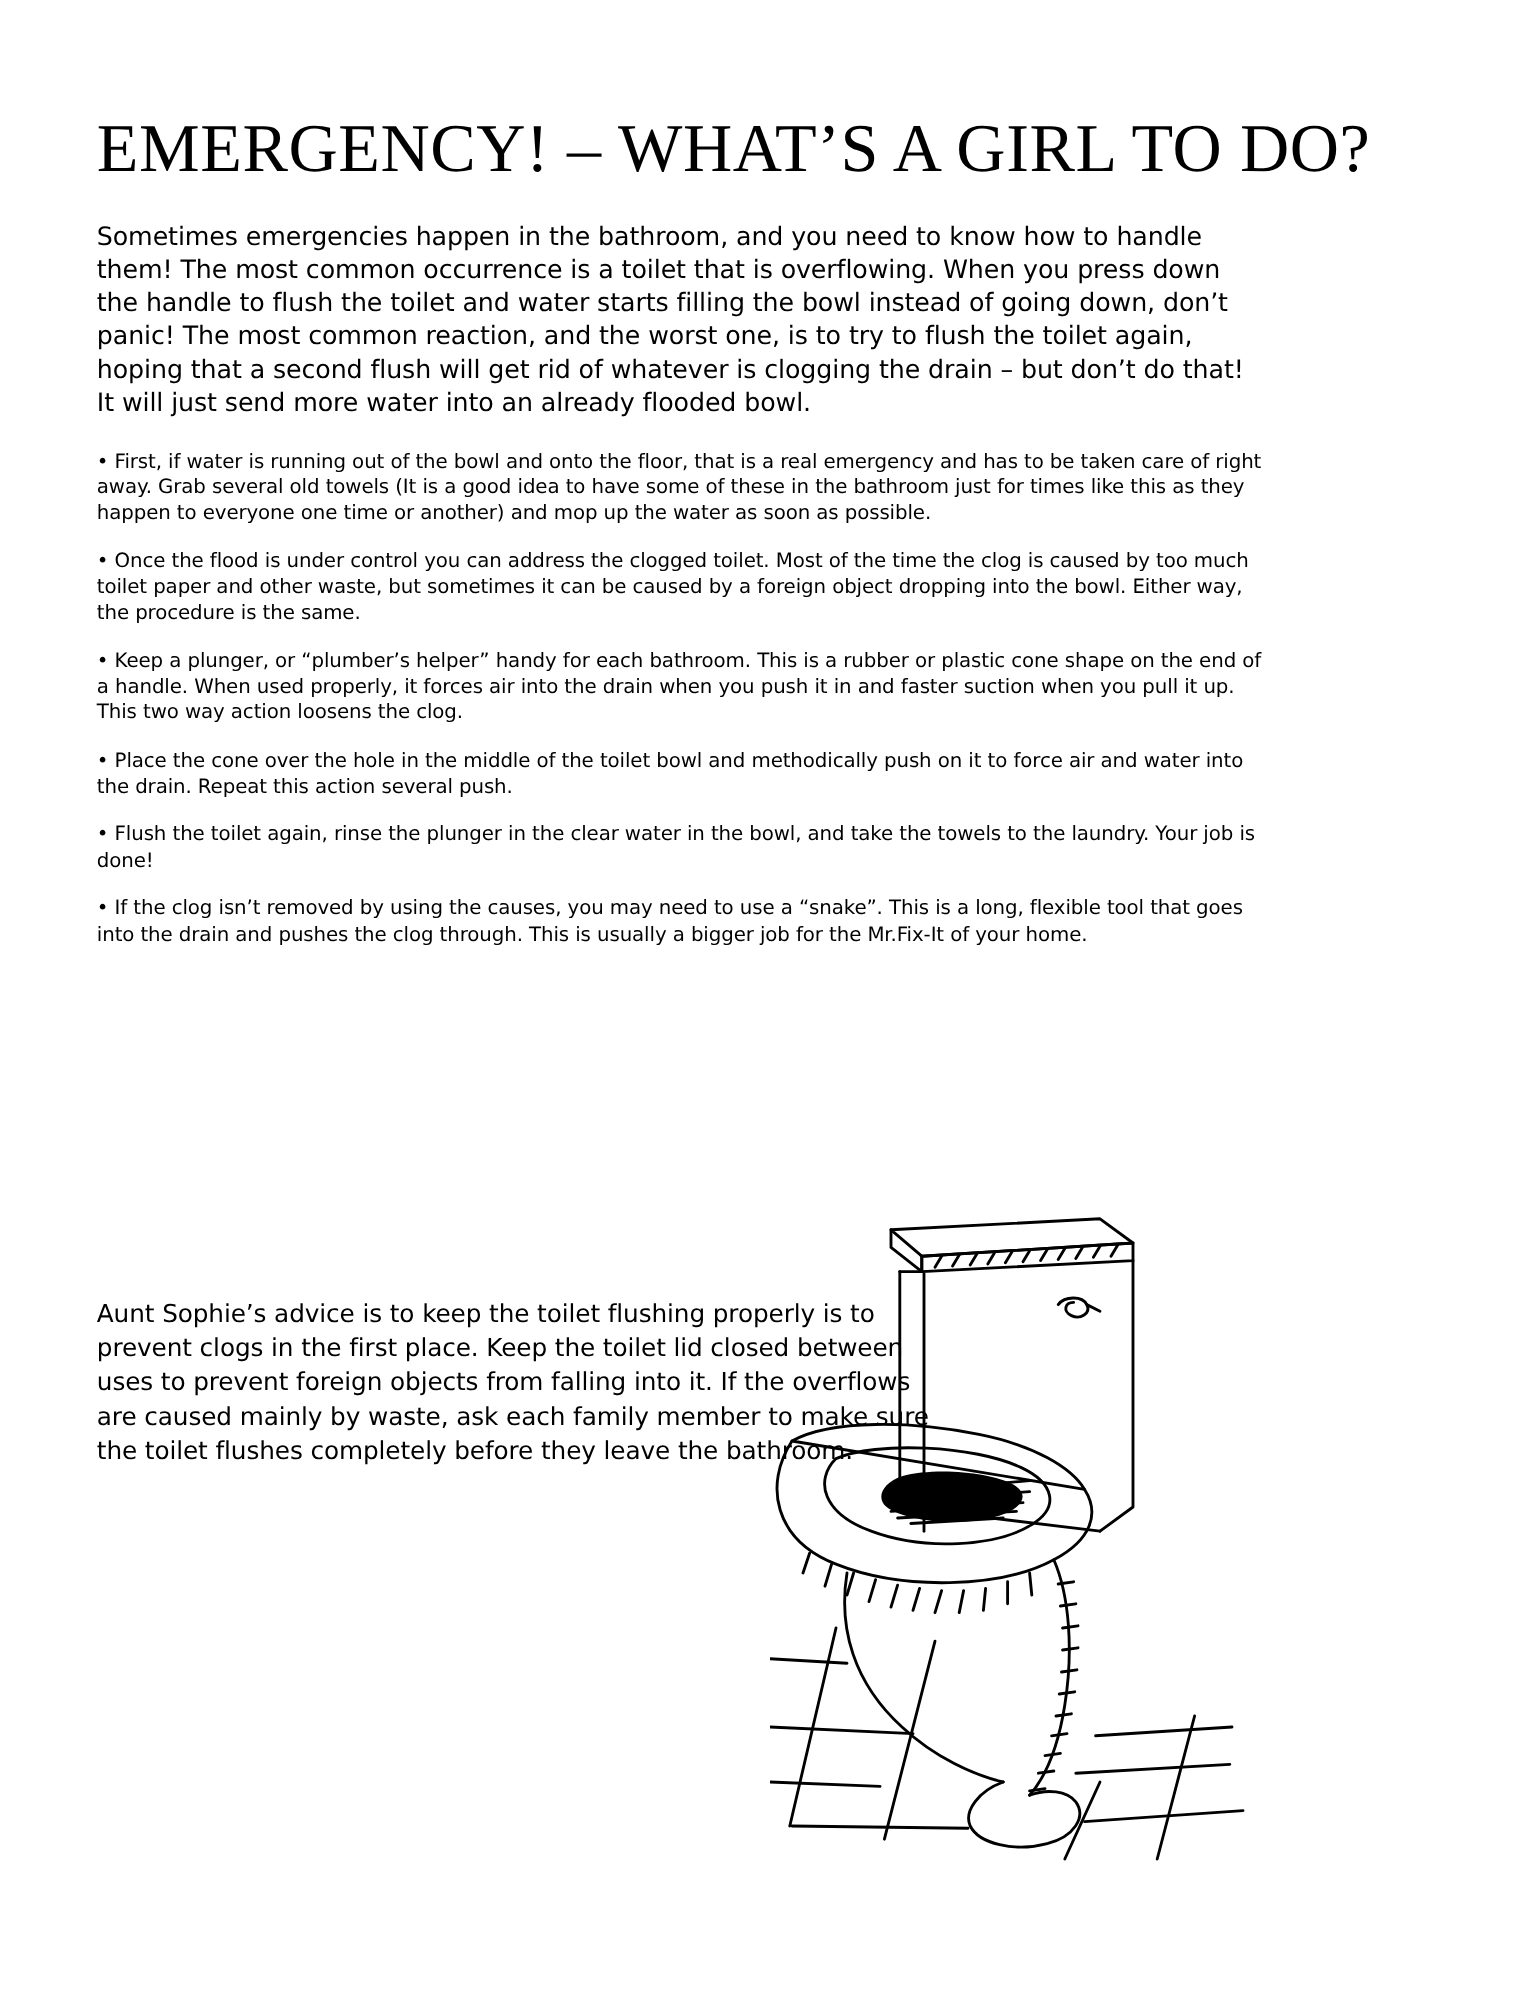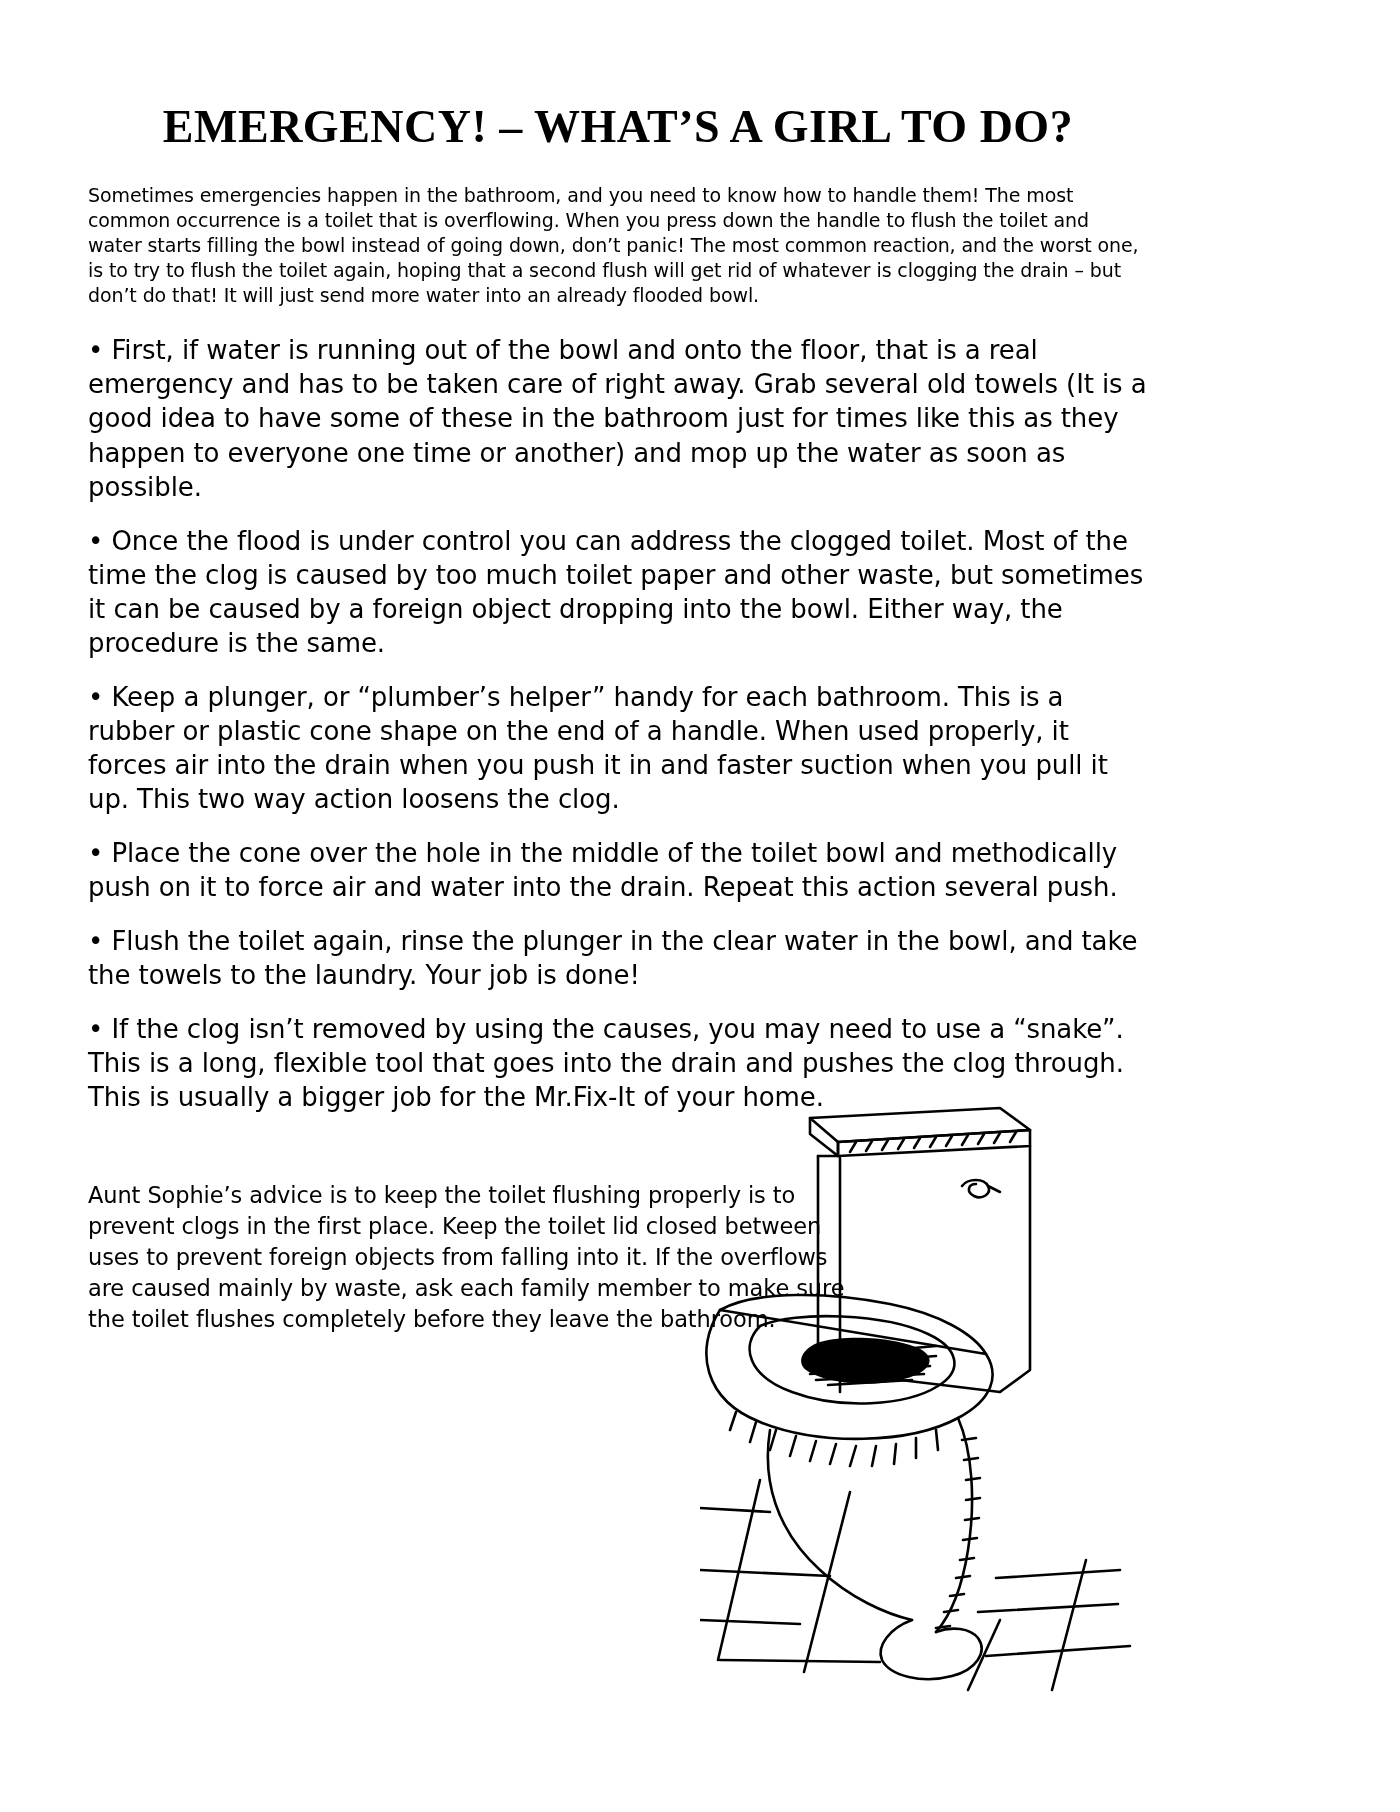--- a/index.html
+++ b/index.html
@@ -24,40 +24,40 @@
     background: #ffffff;
   }
   .content {
     position: absolute;
     left: 88px;
     top: 100px;
     width: 1060px;
   }
   .doc-title {
     font-family: "Liberation Serif", serif;
-    font-size: 46px;
+    font-size: 62px;
     letter-spacing: 0.5px;
     text-align: center;
     margin: 0 0 30px 0;
     padding: 0;
-    font-weight: bold;
+    font-weight: normal;
     white-space: nowrap;
   }
   .para {
-    font-size: 19px;
+    font-size: 23px;
     line-height: 1.31;
     margin: 0 0 20px 0;
     text-align: left;
     letter-spacing: -0.1px;
   }
   .para.intro {
     margin-bottom: 26px;
   }
   .bullet {
-    font-size: 26px;
+    font-size: 18px;
     line-height: 1.31;
     margin: 0 0 20px 0;
     letter-spacing: -0.1px;
   }
   .closing-block {
     position: absolute;
     left: 88px;
     top: 1180px;
     width: 760px;
   }

